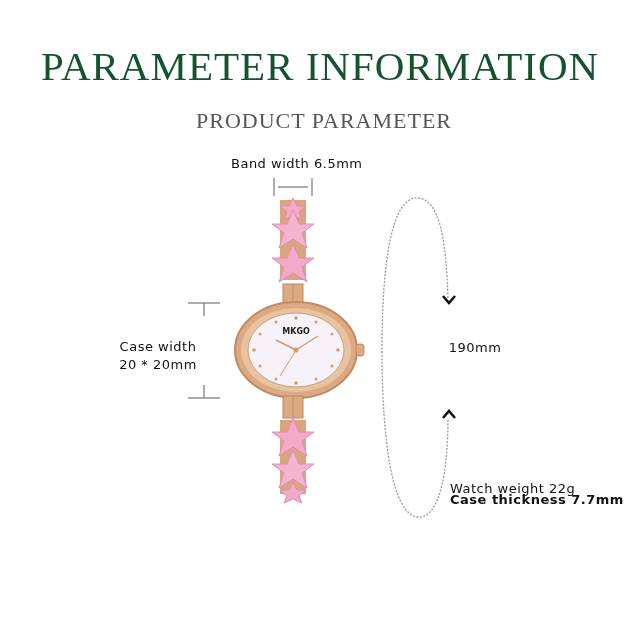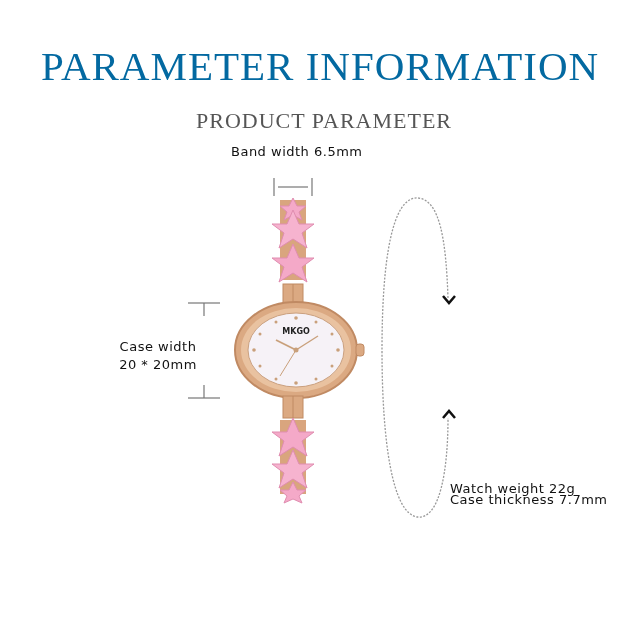--- a/index.html
+++ b/index.html
@@ -1,19 +1,19 @@
 <!DOCTYPE html>
 <html><head>
 <meta charset="utf-8">
 <style>
   html, body { margin:0; padding:0; }
   body { width:640px; height:640px; background:#ffffff; position:relative; overflow:hidden; }
   .serif { font-family: "Liberation Serif", "DejaVu Serif", serif; }
   .sans { font-family: "DejaVu Sans", "Liberation Sans", sans-serif; }
-  .title { position:absolute; top:42px; left:0; width:640px; text-align:center; font-size:41px; letter-spacing:1px; color:#0369a1; }
+  .title { position:absolute; top:42px; left:0; width:640px; text-align:center; font-size:41px; letter-spacing:1px; color:#14532d; }
   .subtitle { position:absolute; top:108px; left:4px; width:640px; text-align:center; font-size:22px; letter-spacing:1px; color:#555; }
   .label { position:absolute; font-size:13px; color:#111; letter-spacing:0.5px; line-height:18px; }
   svg.art { position:absolute; left:0; top:0; }
 </style>
 </head>
 <body>
 
 <div class="title serif">PARAMETER INFORMATION</div>
 <div class="subtitle serif">PRODUCT PARAMETER</div>
 
@@ -78,24 +78,25 @@
     <polygon points="293,482 297,490 306,490 299,496 302,503 293,499 284,503 287,496 280,490 289,490" fill="#f4a9c8" stroke="#e08db0"></polygon>
   </g>
 
   <g fill="none" stroke="#999" stroke-width="1.3" stroke-dasharray="2,1.5">
     <path d="M448,298 C 446,240 440,200 418,198 C 392,196 382,260 382,350 C 382,440 392,515 418,517 C 440,519 448,470 448,418"></path>
   </g>
   <path d="M443,296 L449,303 L455,296" fill="none" stroke="#111" stroke-width="2.5"></path>
   <path d="M443,418 L449,411 L455,418" fill="none" stroke="#111" stroke-width="2.5"></path>
 </svg>
 
-<div class="label sans" style="left:231px; top:143px;">Band width 6.5mm</div>
+<div class="label sans" style="left:231px; top:155px;">Band width 6.5mm</div>
 
 <div class="label sans" style="left:108px; top:338px; text-align:center; width:100px;">
   <div>Case width</div>
   <div>20 * 20mm</div>
 </div>
 
 <div class="label sans" style="left:390px; top:339px; text-align:center; width:170px;">
+  <div>190mm</div>
 </div>
 
-<div class="label sans" style="left:450px; top:491px;">Case thickness 7.7mm</div>
+<div class="label sans" style="left:450px; top:491px;font-weight:bold;">Case thickness 7.7mm</div>
 <div class="label sans" style="left:450px; top:480px;">Watch weight 22g</div>
 
 </body></html>

